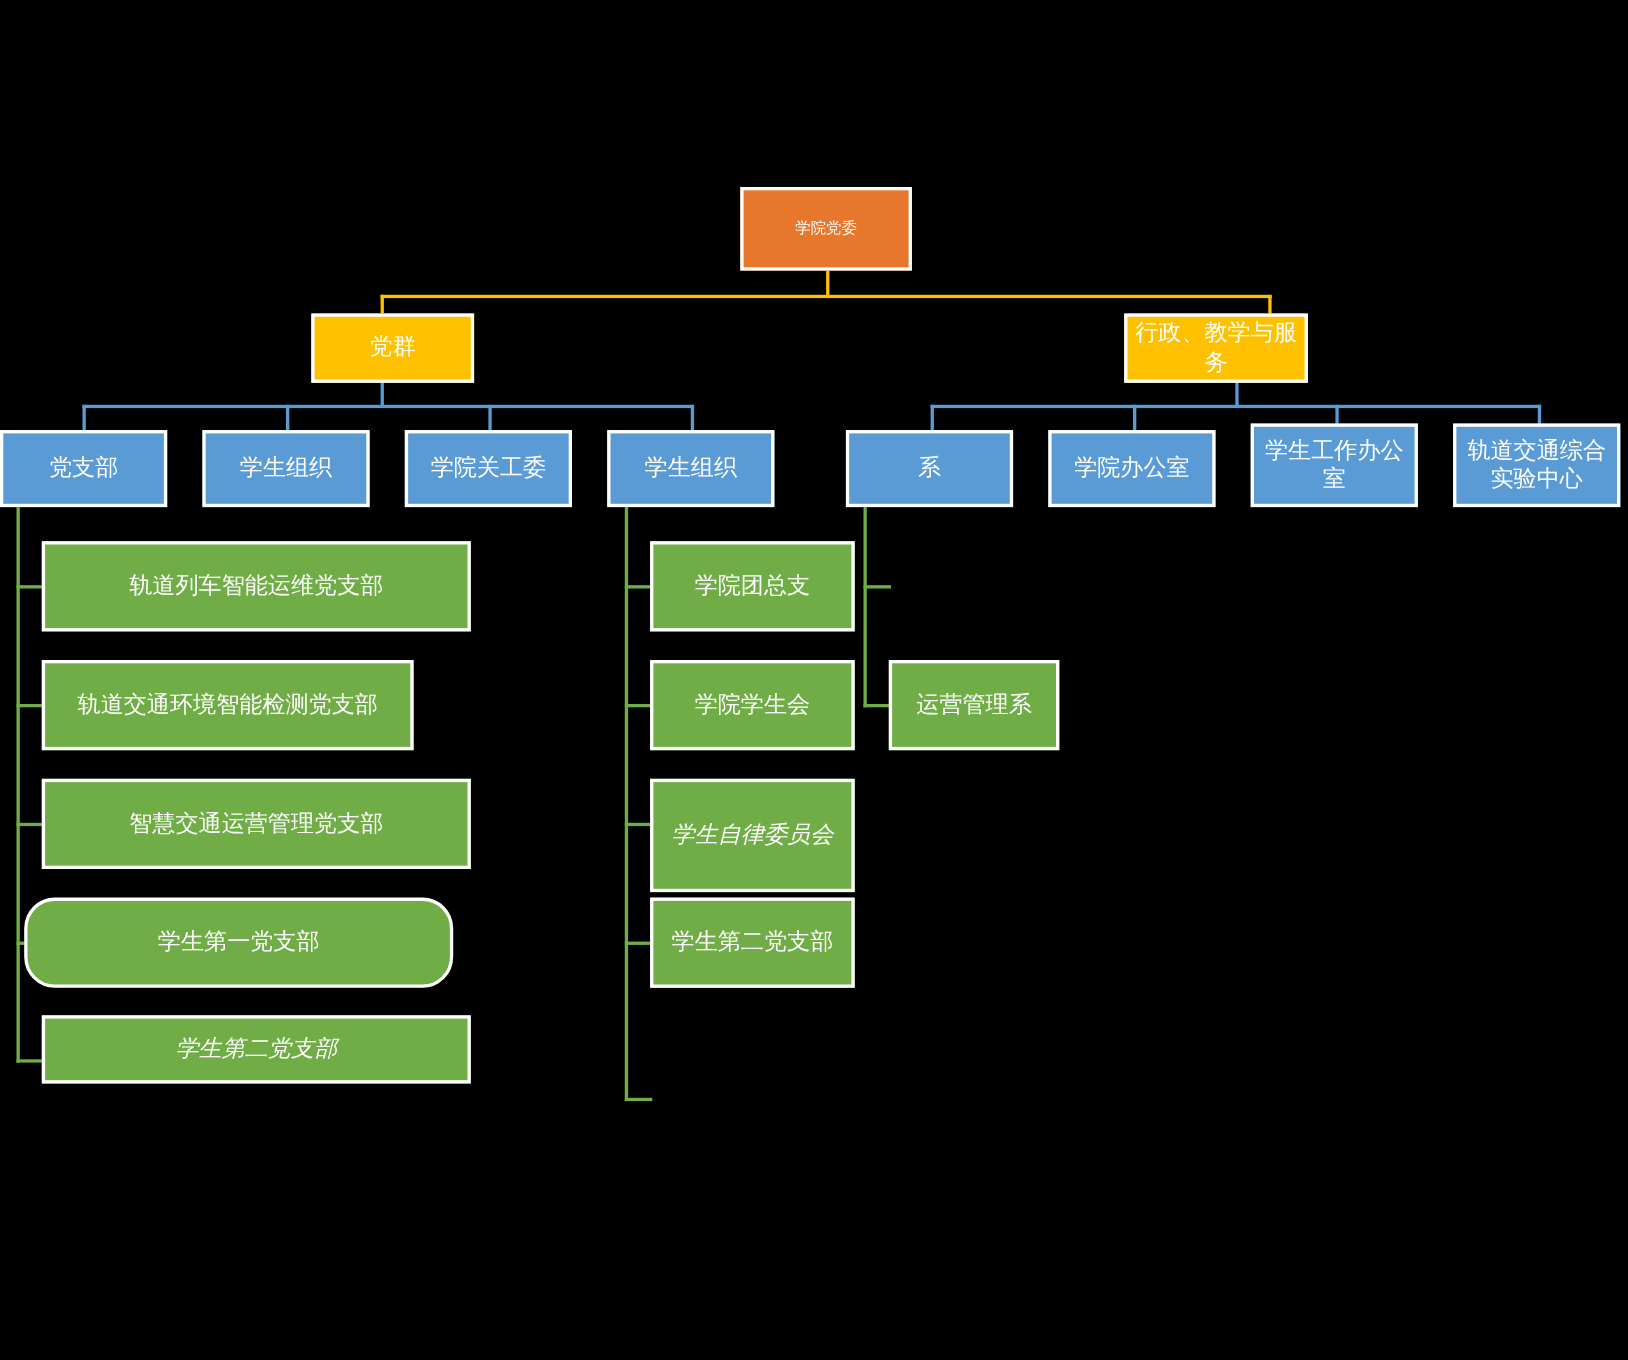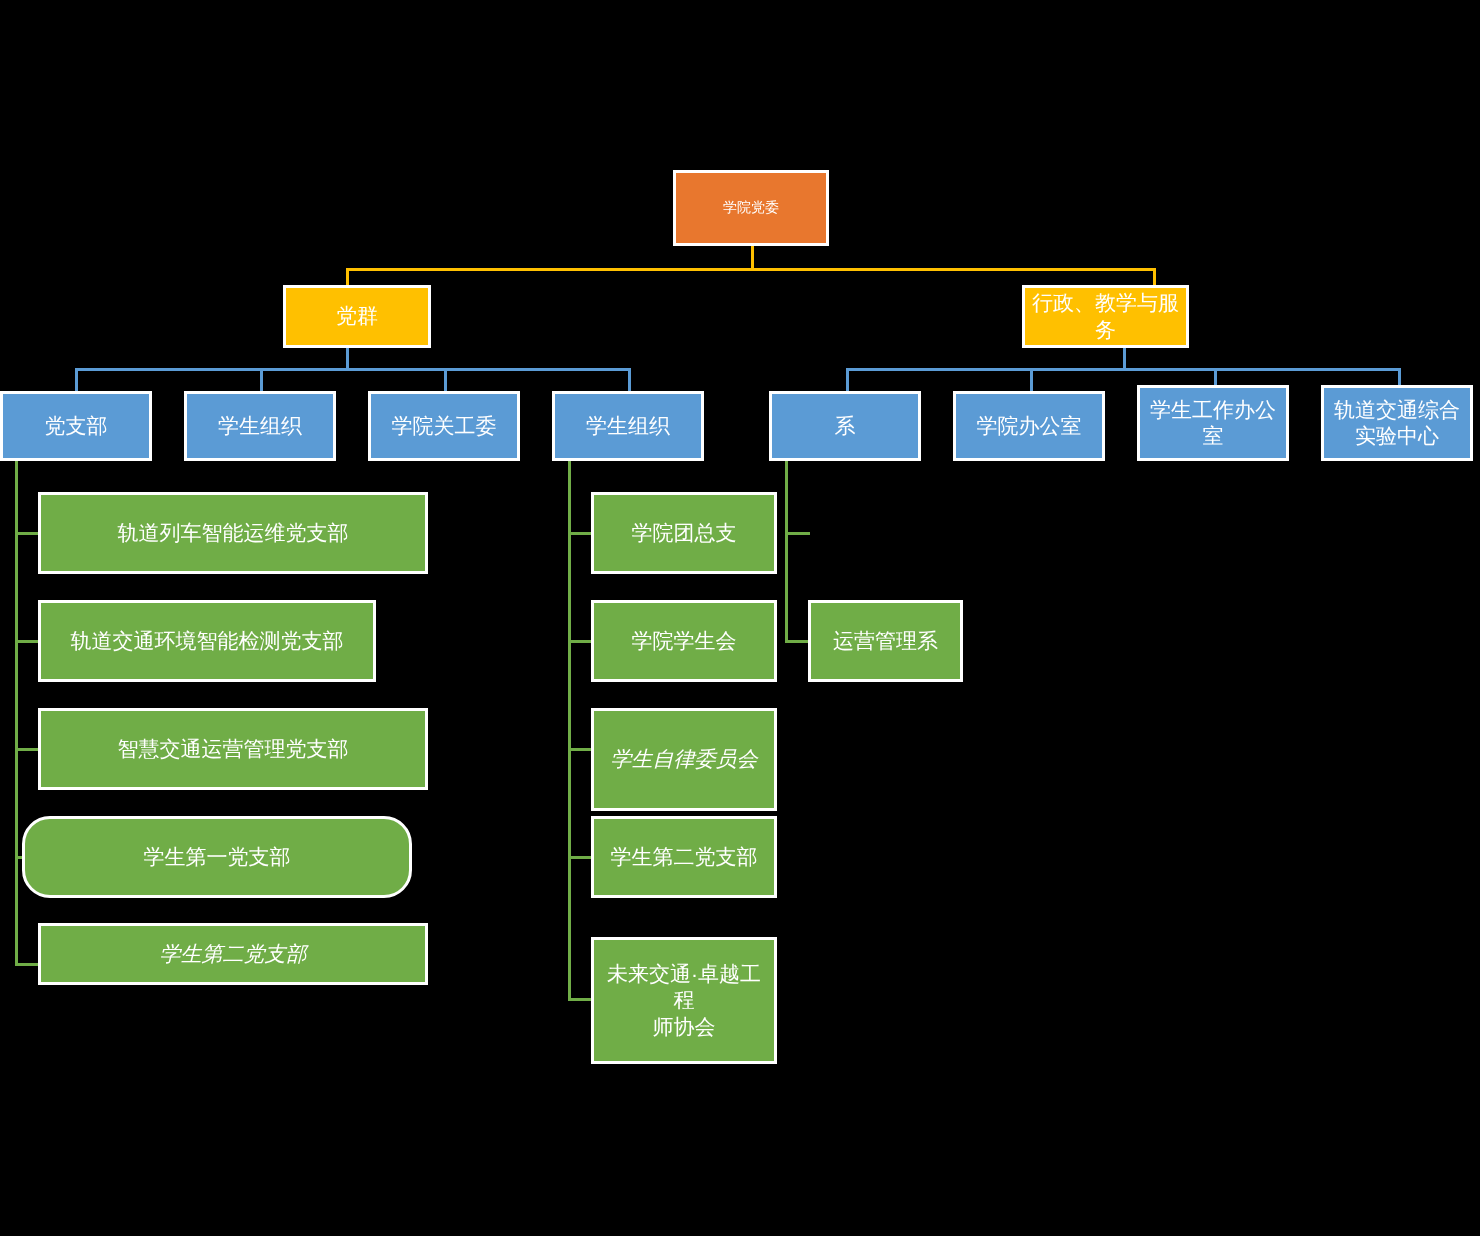--- a/index.html
+++ b/index.html
@@ -117,18 +117,16 @@
   <div class="node level4" style="left:38px; top:492px; width:390px; height:82px;">轨道列车智能运维党支部</div>
   <div class="node level4" style="left:38px; top:600px; width:338px; height:82px;">轨道交通环境智能检测党支部</div>
   <div class="node level4" style="left:38px; top:708px; width:390px; height:82px;">智慧交通运营管理党支部</div>
   <div class="node level4" style="left:22px; top:816px; width:390px; height:82px;border-radius:28px;">学生第一党支部</div>
   <div class="node level4" style="left:38px; top:923px; width:390px; height:62px;font-style:italic;">学生第二党支部</div>
 
   <div class="node level4" style="left:591px; top:492px; width:186px; height:82px;">学院团总支</div>
   <div class="node level4" style="left:591px; top:600px; width:186px; height:82px;">学院学生会</div>
   <div class="node level4" style="left:591px; top:708px; width:186px; height:103px;font-style:italic;">学生自律委员会</div>
   <div class="node level4" style="left:591px; top:816px; width:186px; height:82px;">学生第二党支部</div>
-  <div class="node level4" style="left:591px; top:937px; width:186px; height:127px;">未来交通·卓越工程
-师协会</div>
 
   <div class="node level4" style="left:808px; top:600px; width:155px; height:82px;">运营管理系</div>
 
 </div>
 
 </body></html>

